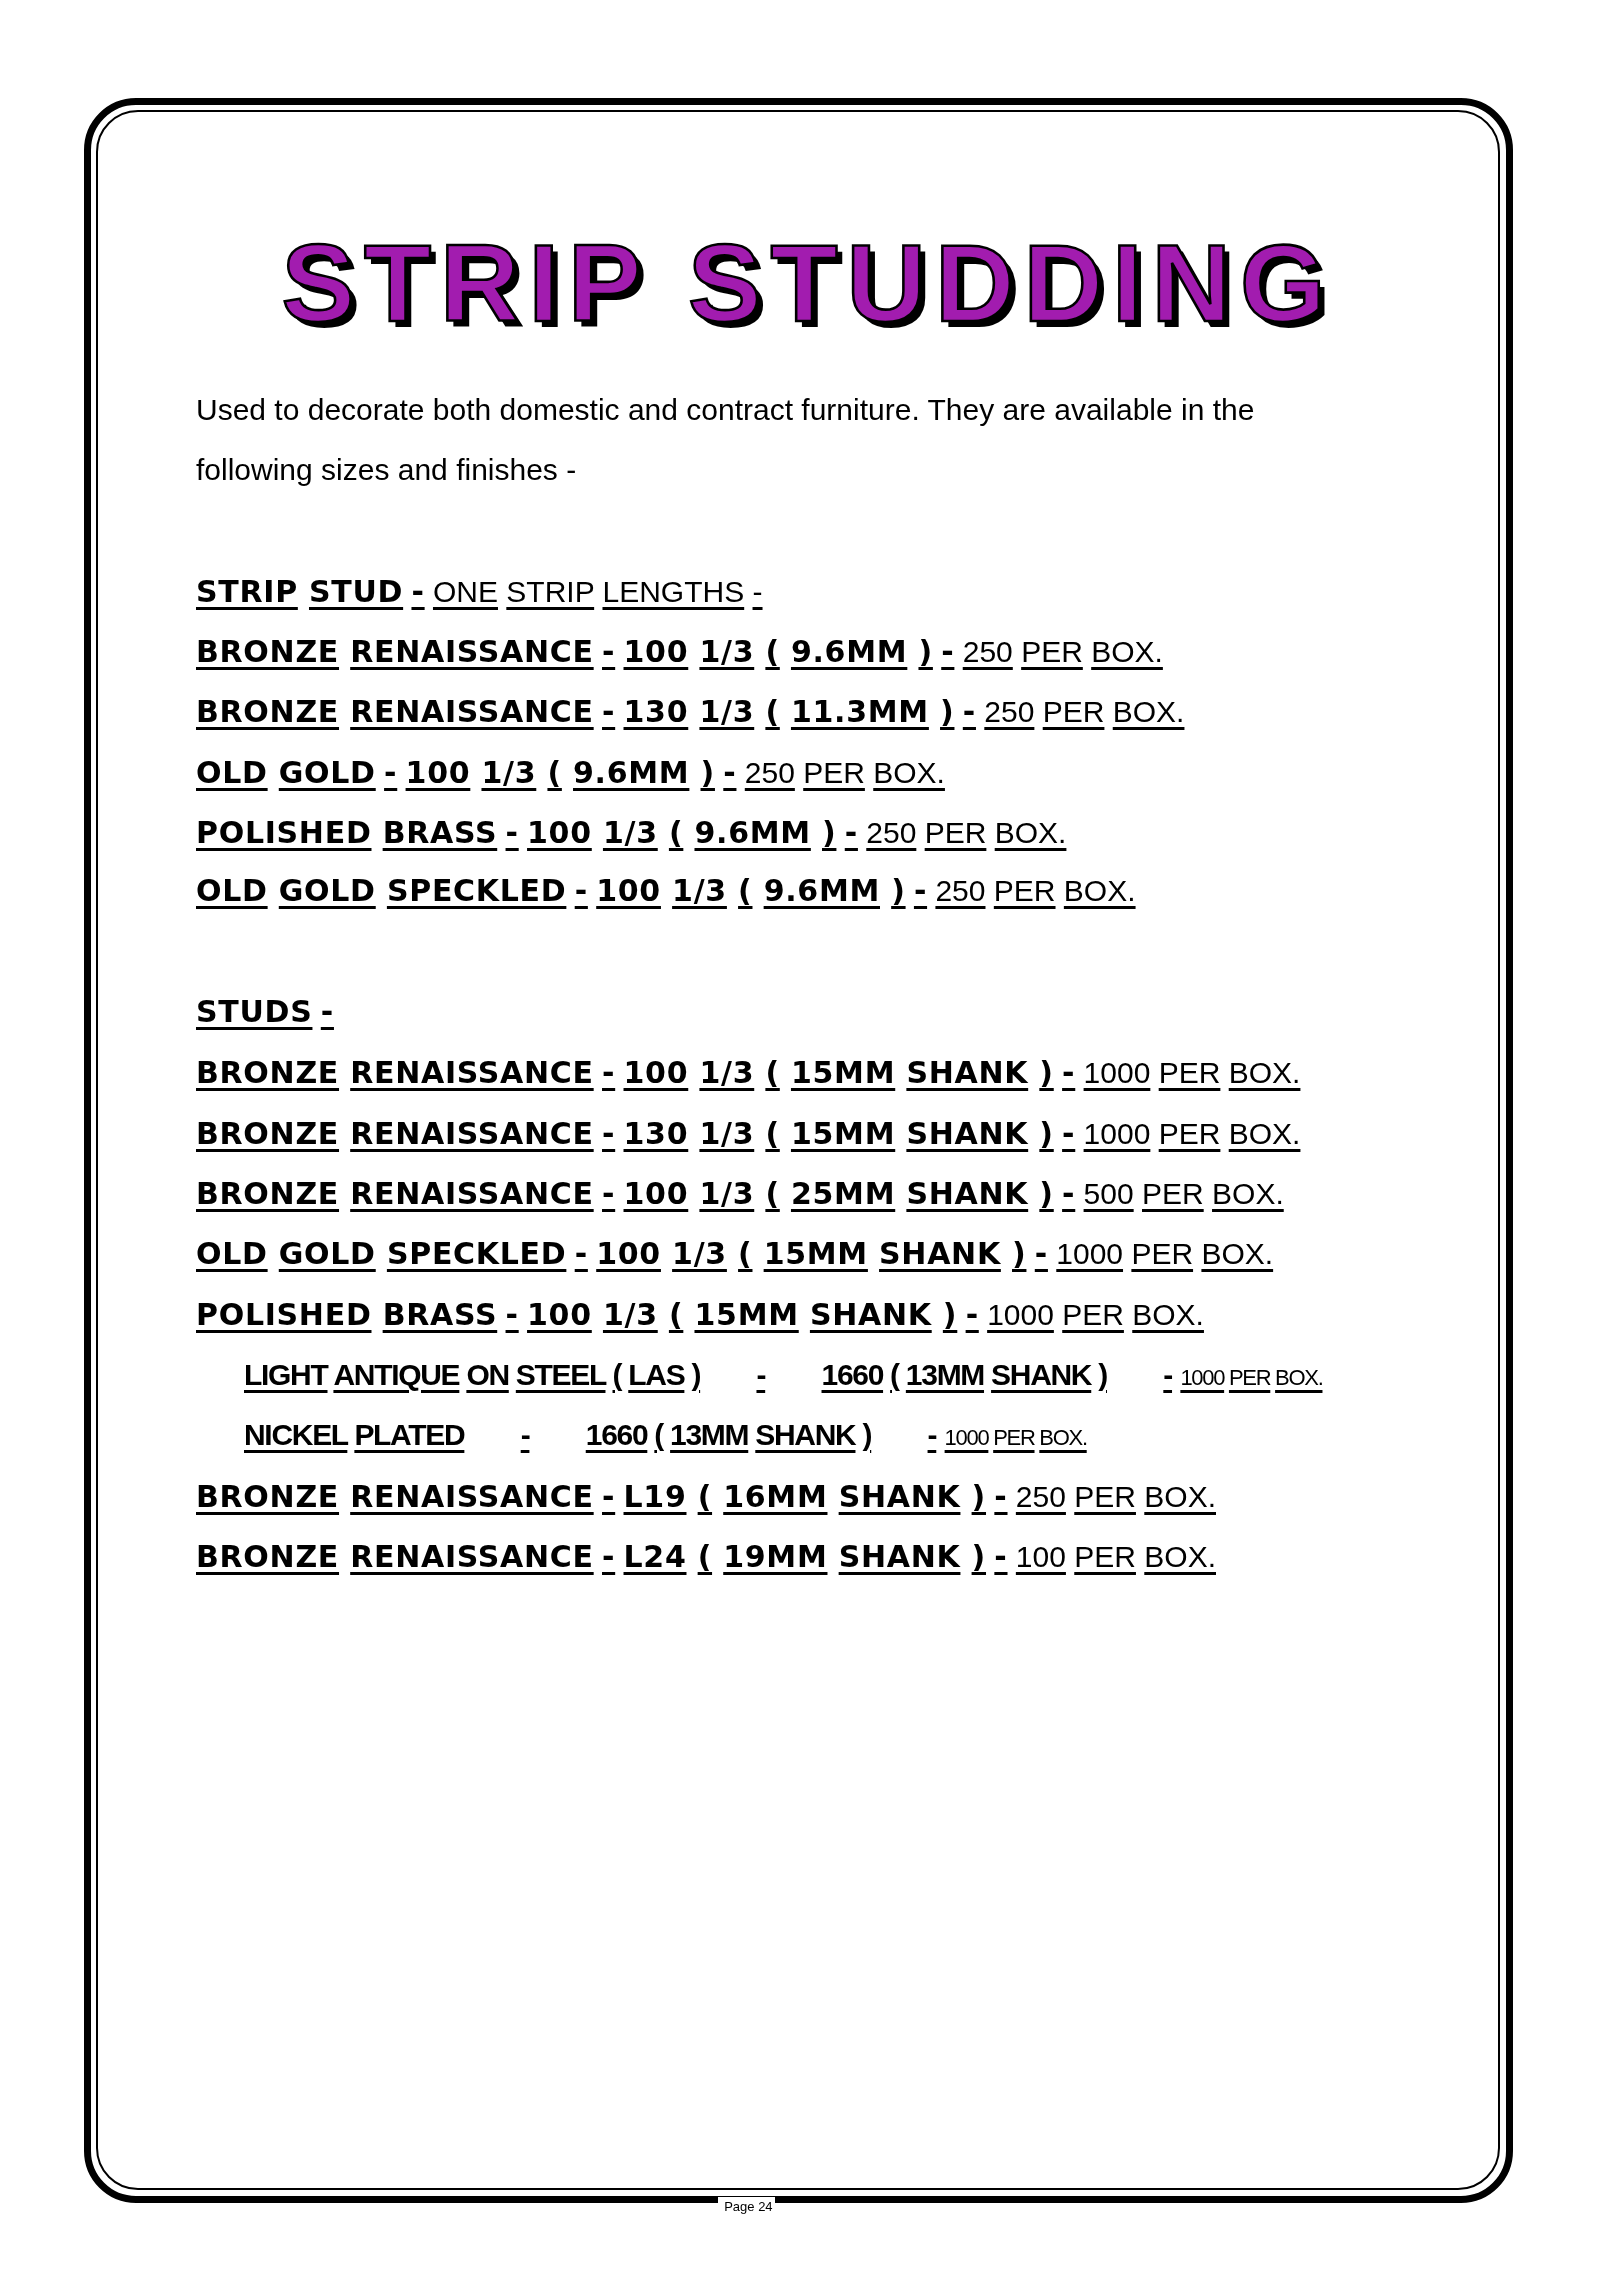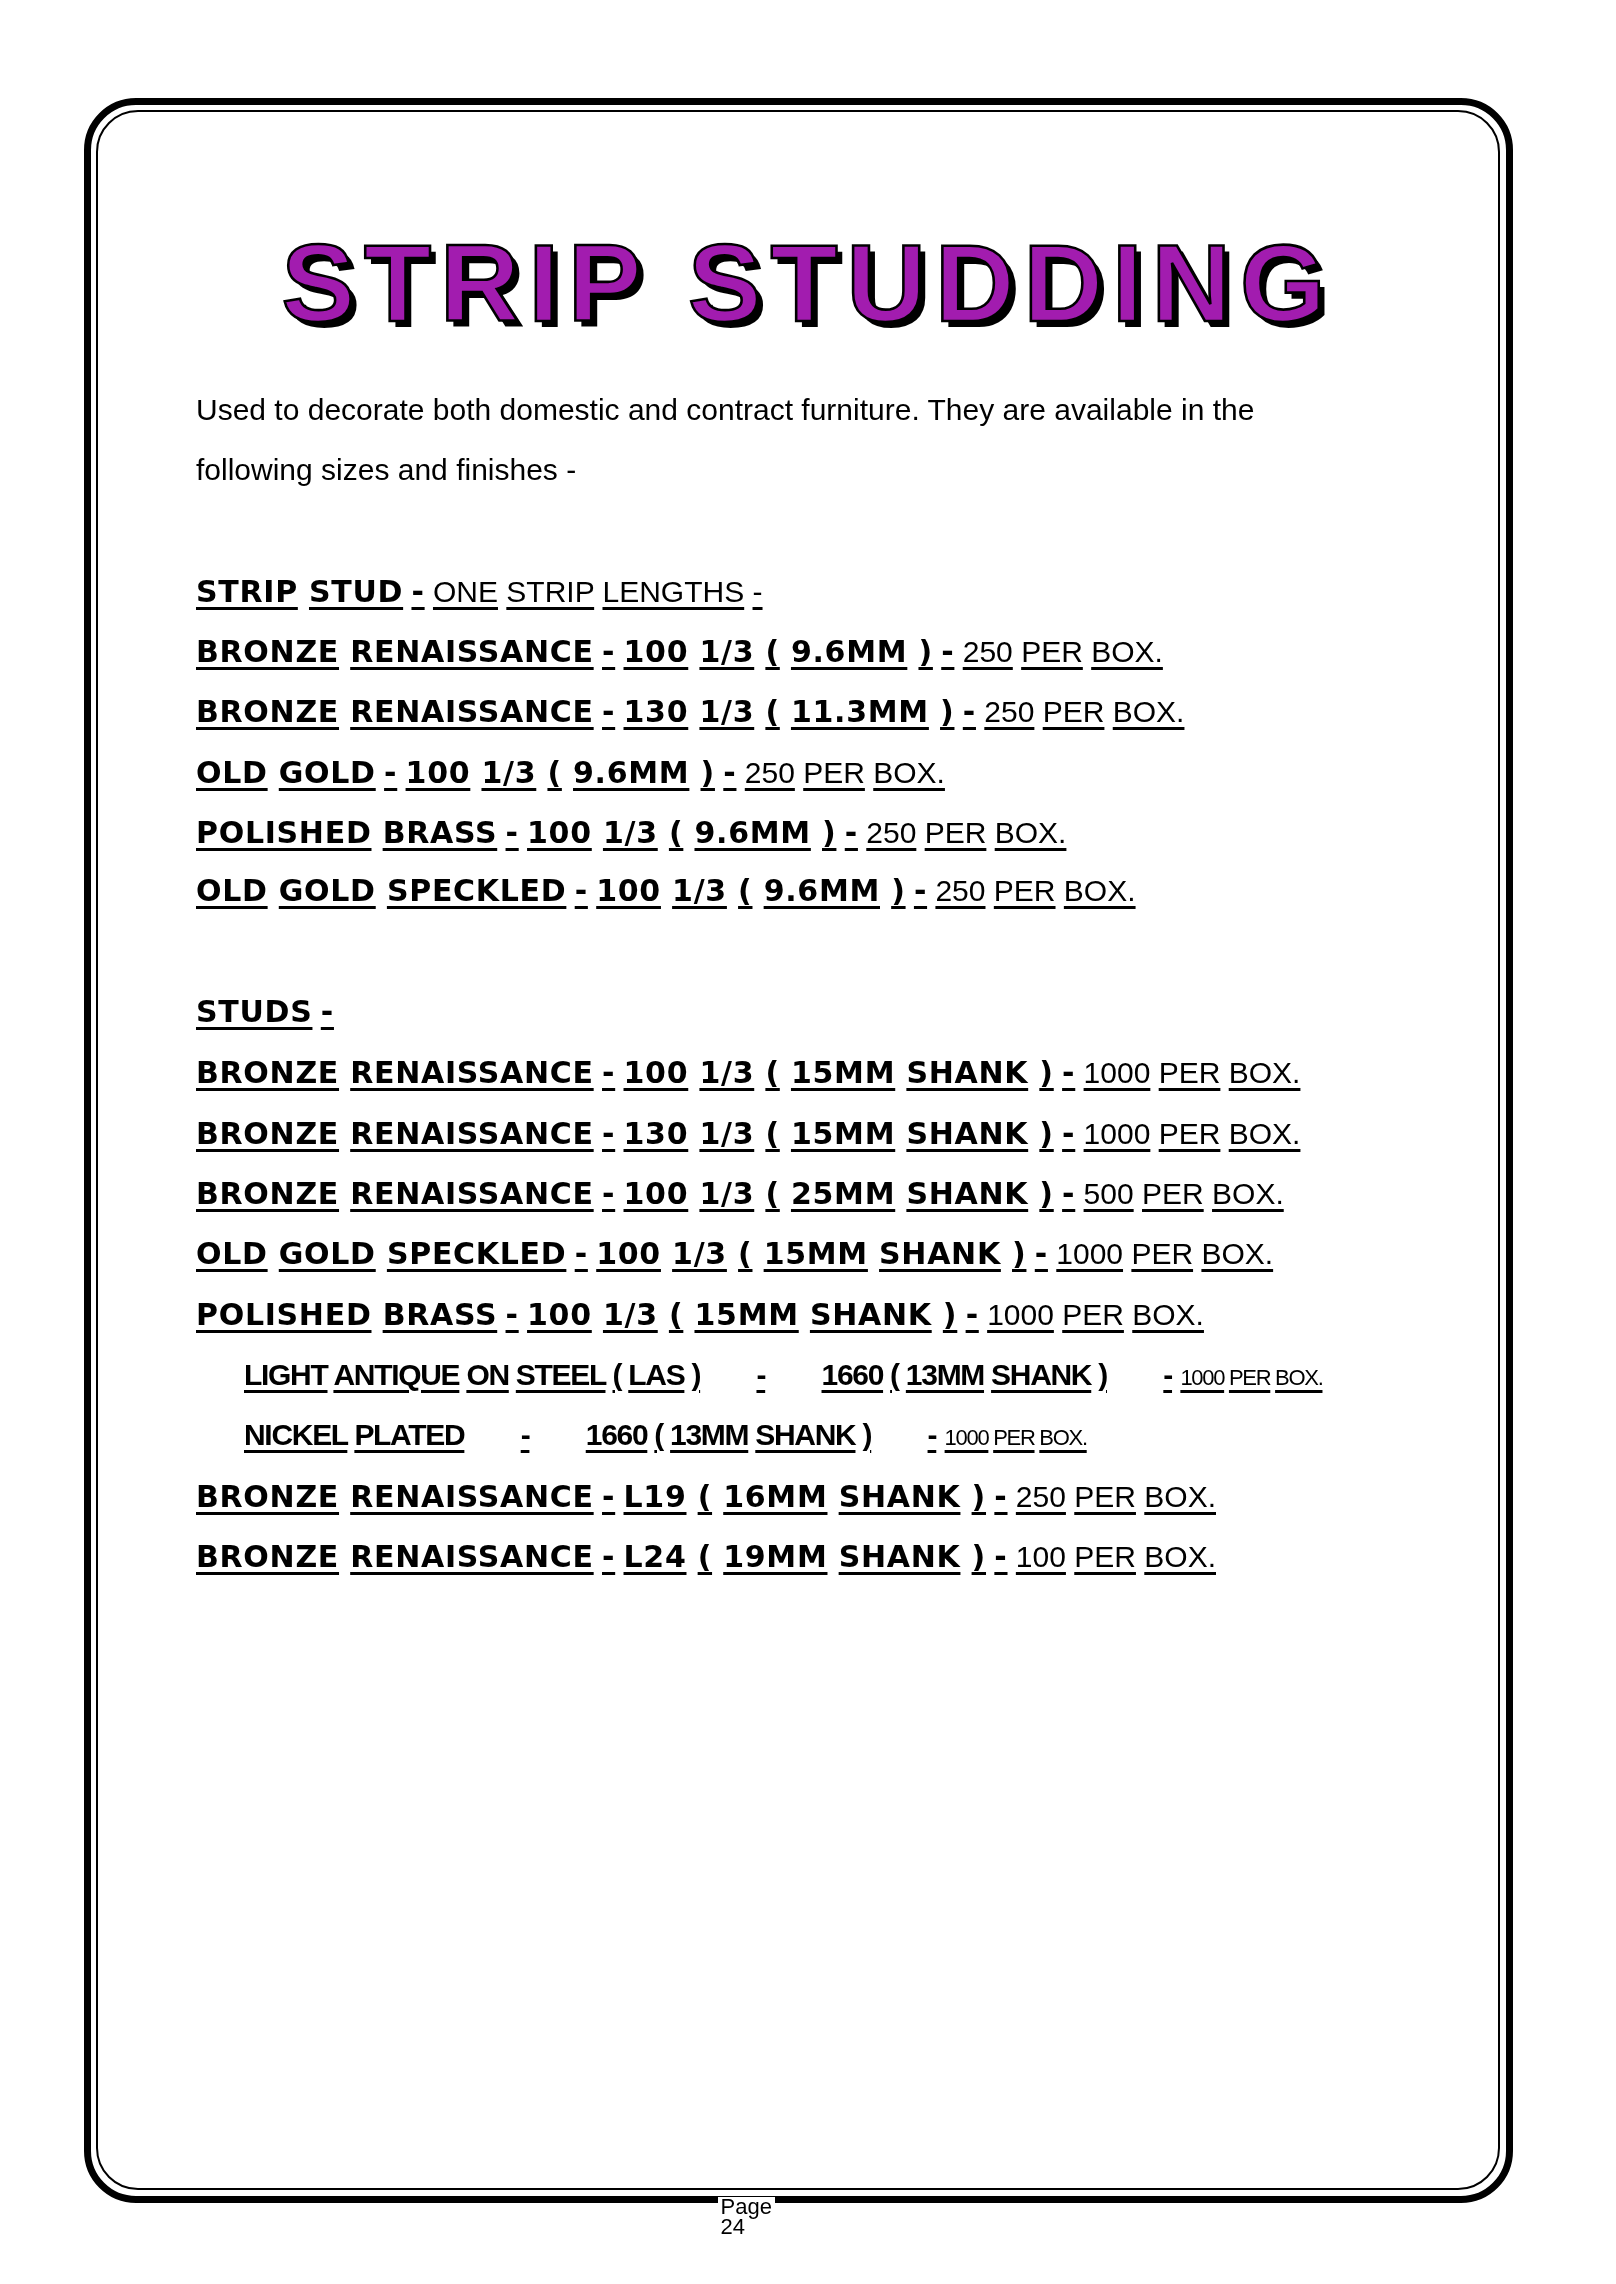--- a/index.html
+++ b/index.html
@@ -7,21 +7,21 @@
   .frame-outer { position:absolute; left:84px; top:98px; width:1429px; height:2105px; border:7.8px solid #000; border-radius:52px; box-sizing:border-box; }
   .frame-inner { position:absolute; left:96px; top:110px; width:1404px; height:2080px; border:2.6px solid #000; border-radius:42px; box-sizing:border-box; }
   .title { position:absolute; left:0; width:1616px; top:228px; text-align:center; font-family:"Liberation Sans", sans-serif; font-weight:bold; font-size:110px; letter-spacing:9px; color:#a21caf; -webkit-text-stroke:2.6px #000; text-shadow:5.9px 5.9px 0 #000; line-height:1; white-space:nowrap; }
   .para { position:absolute; left:196px; font-size:30px; line-height:1; white-space:nowrap; }
   .line { position:absolute; left:196px; font-size:30px; line-height:1; white-space:nowrap; }
   .line .b { font-family:"DejaVu Sans", sans-serif; font-weight:bold; letter-spacing:0.7px; }
   .line .r { font-family:"Liberation Sans", sans-serif; font-weight:normal; }
   .w { text-decoration:underline; text-decoration-thickness:3.3px; text-underline-offset:5.2px; }
   .condensed .b { font-family:"Liberation Sans", sans-serif; font-weight:bold; letter-spacing:-1.3px; transform:scaleX(1);margin-left:48px; }
   .condensed .r { letter-spacing:-1.3px; font-size:22px; }
-  .footer-label { position:absolute; left:718px; top:2197px; width:52px; background:#fff; font-size:22px; line-height:19.6px; text-align:left; padding:0 2.6px; }
+  .footer-label { position:absolute; left:718px; top:2197px; width:52px; background:#fff; font-size:13px; line-height:19.6px; text-align:right; padding:0 2.6px; }
 </style>
 </head>
 <body>
 
 <div class="frame-outer"></div>
 <div class="frame-inner"></div>
 
 <div class="title">STRIP STUDDING</div>
 
 <div class="para" style="top:395px">Used to decorate both domestic and contract furniture. They are available in the</div>

